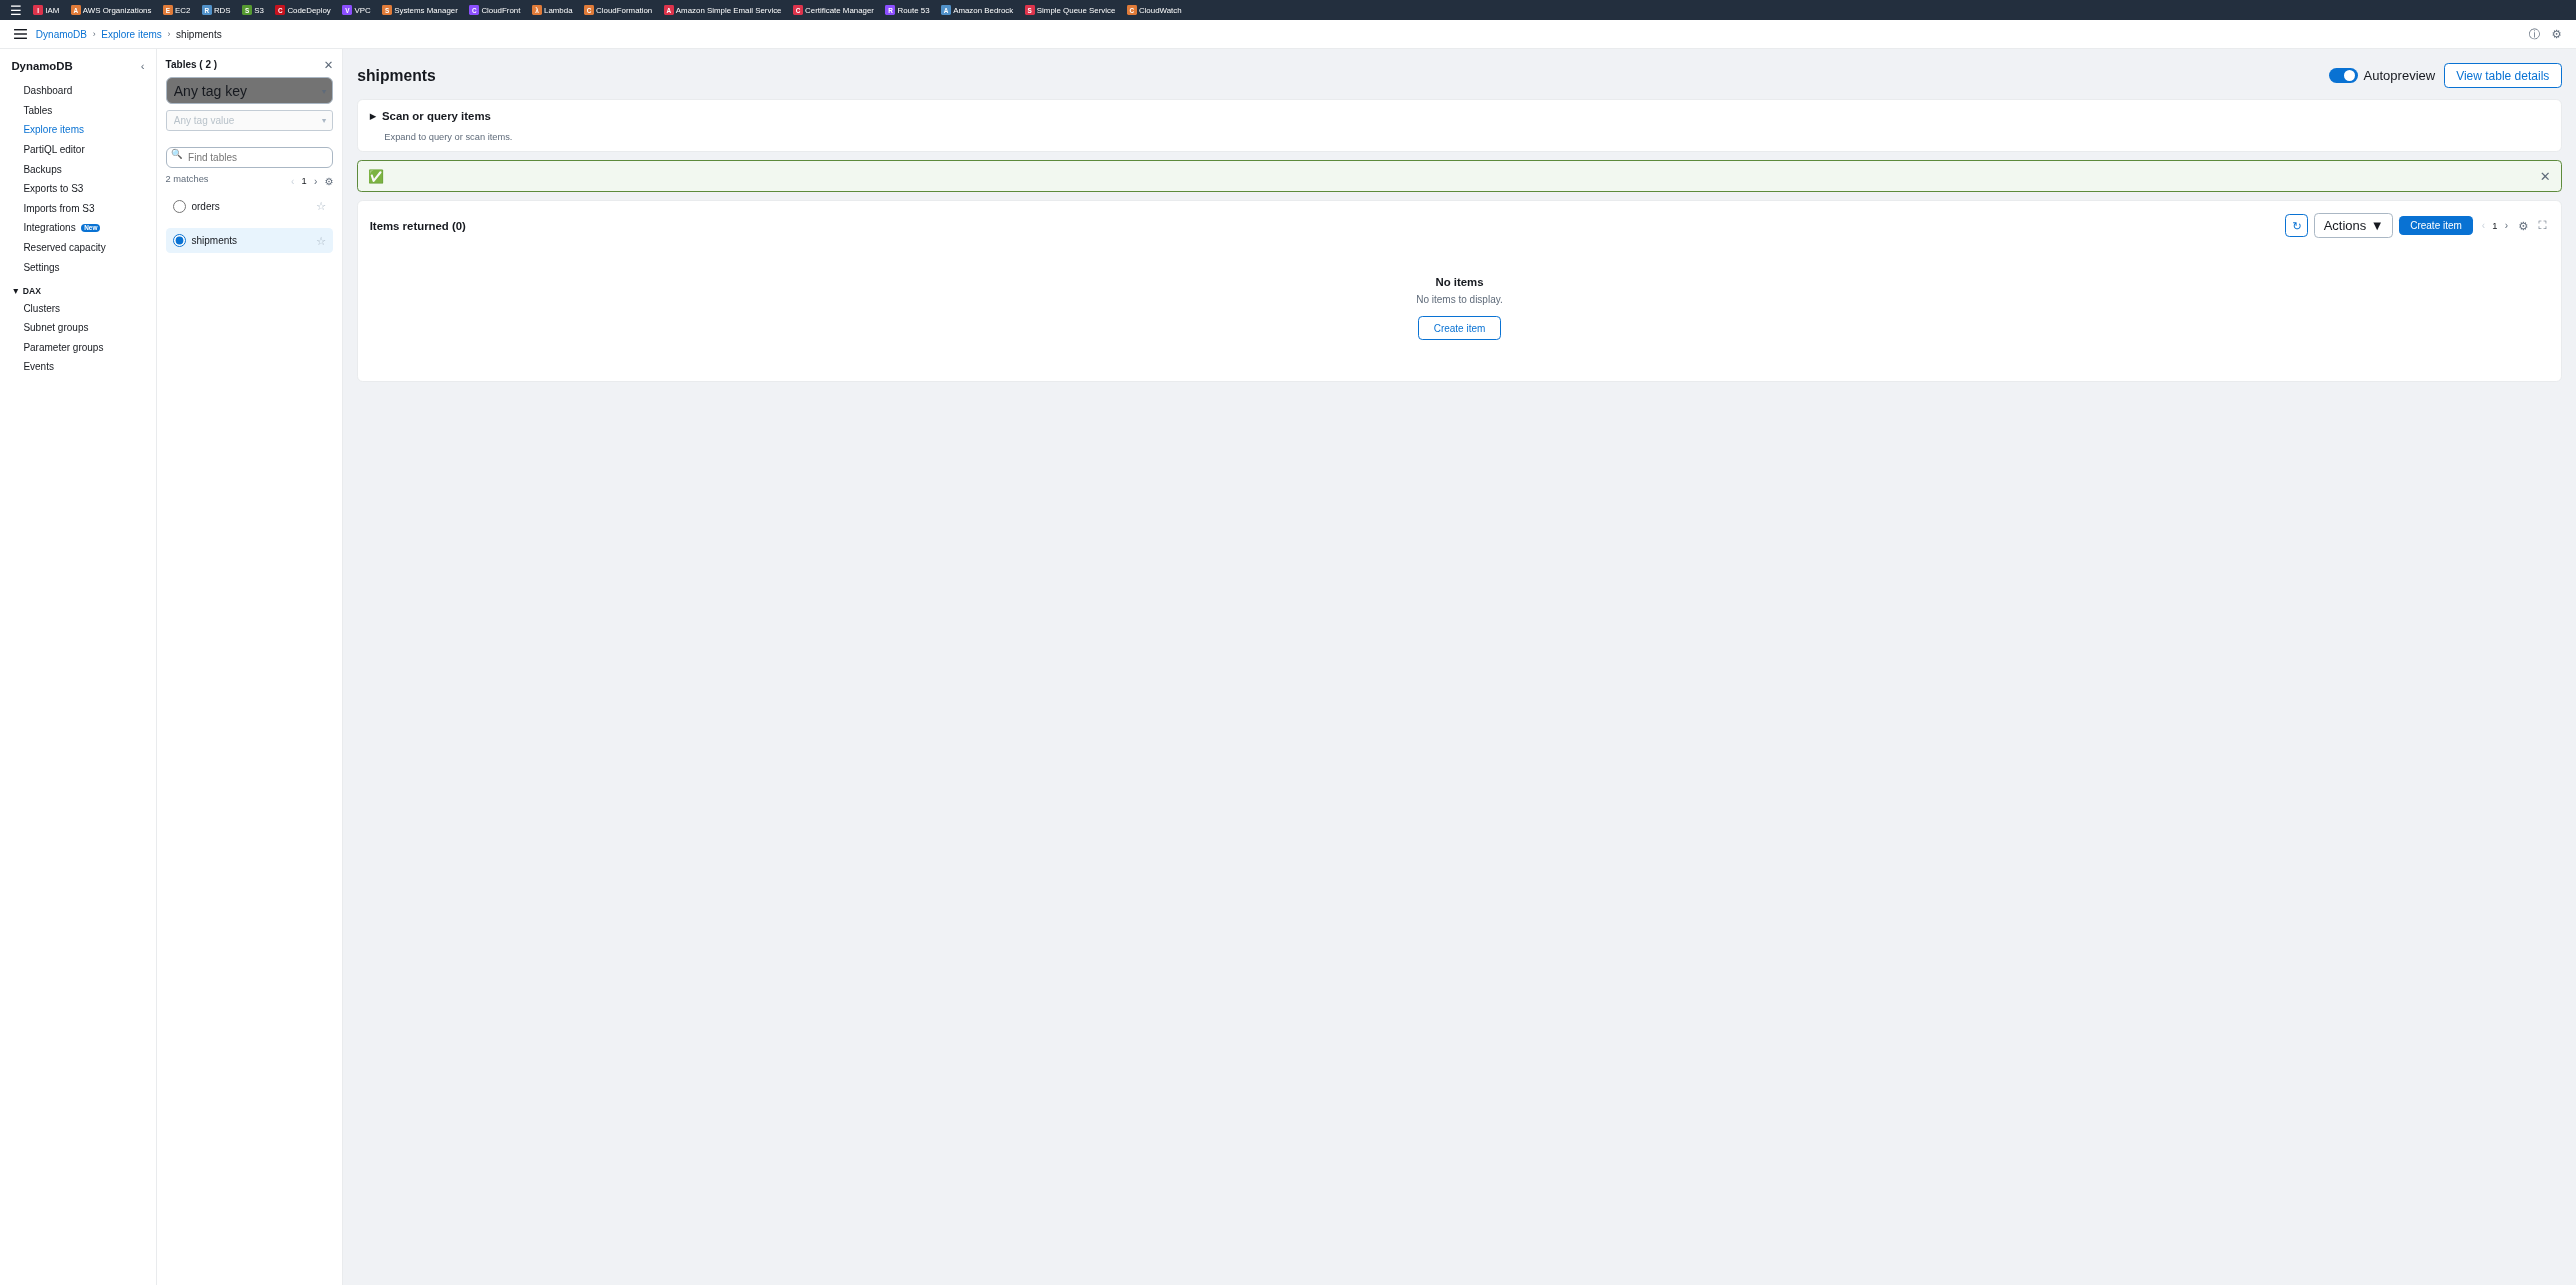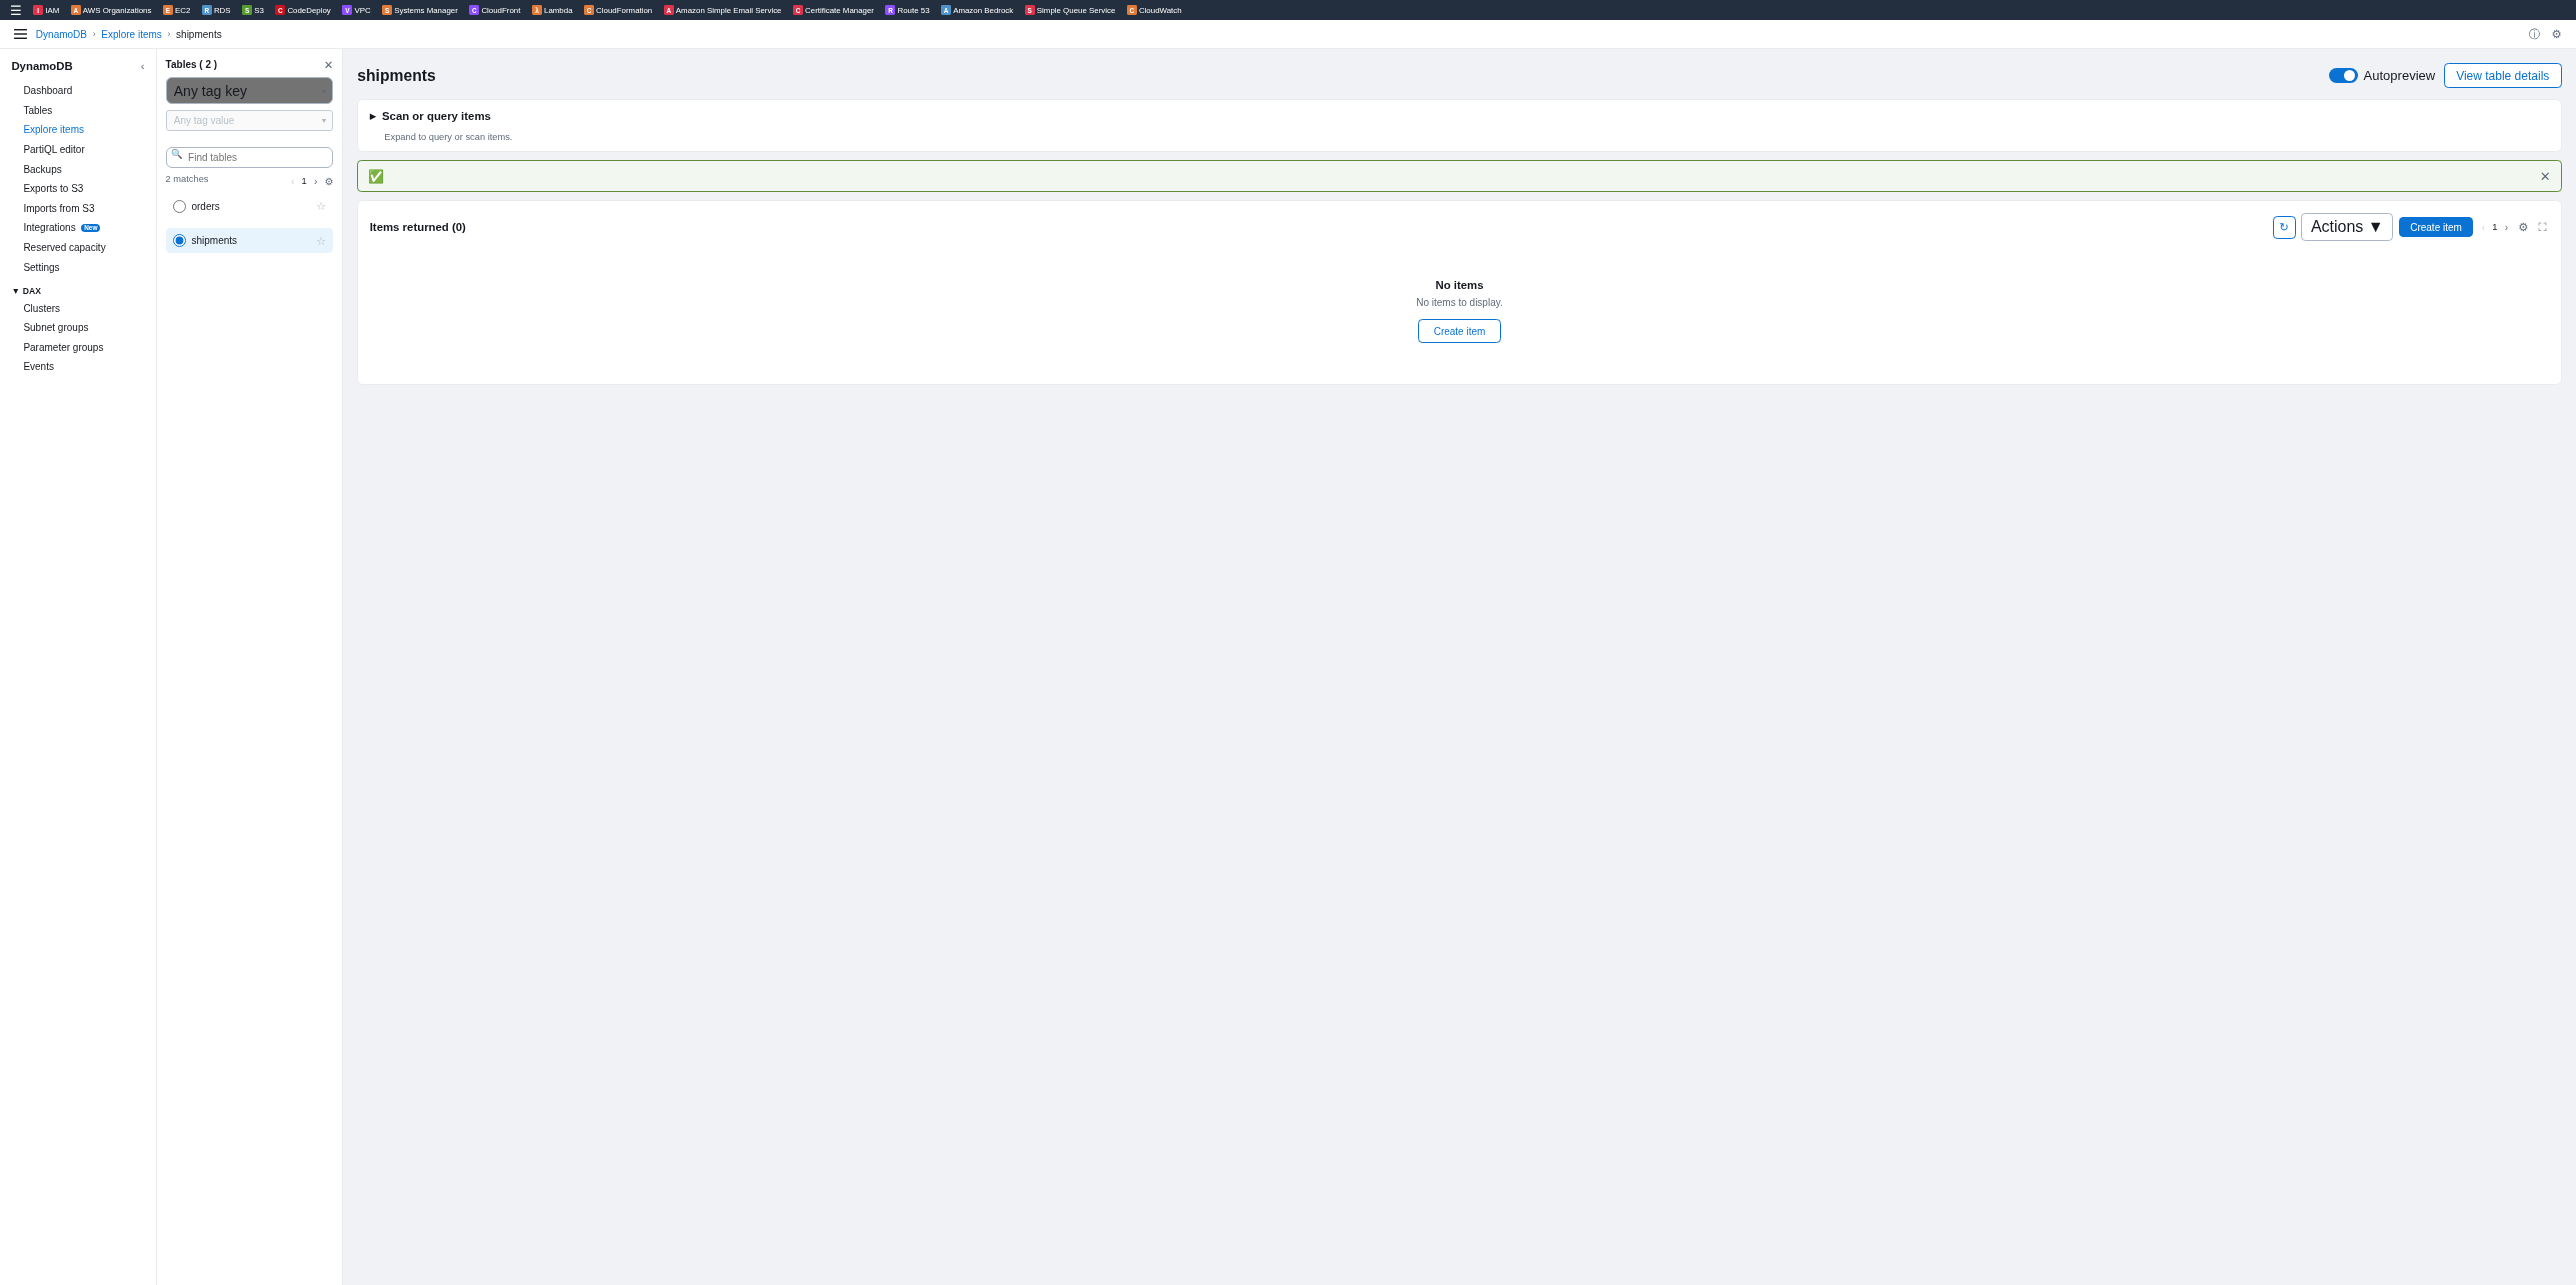--- a/index.html
+++ b/index.html
@@ -421,21 +421,21 @@
       justify-content: center;
       font-size: 11.4px;
     }
     .actions-dropdown-btn {
       background: #fff;
       border: 0.7px solid #aab7c4;
       color: #16191f;
       padding: 4.3px 8.6px;
       border-radius: 4.3px;
       cursor: pointer;
-      font-size: 16px;
+      font-size: 13px;
       display: flex;
       align-items: center;
       gap: 4.3px;
     }
     .create-item-btn {
       background: #0972d3;
       border: none;
       color: #fff;
       padding: 4.3px 11.4px;
       border-radius: 4.3px;

